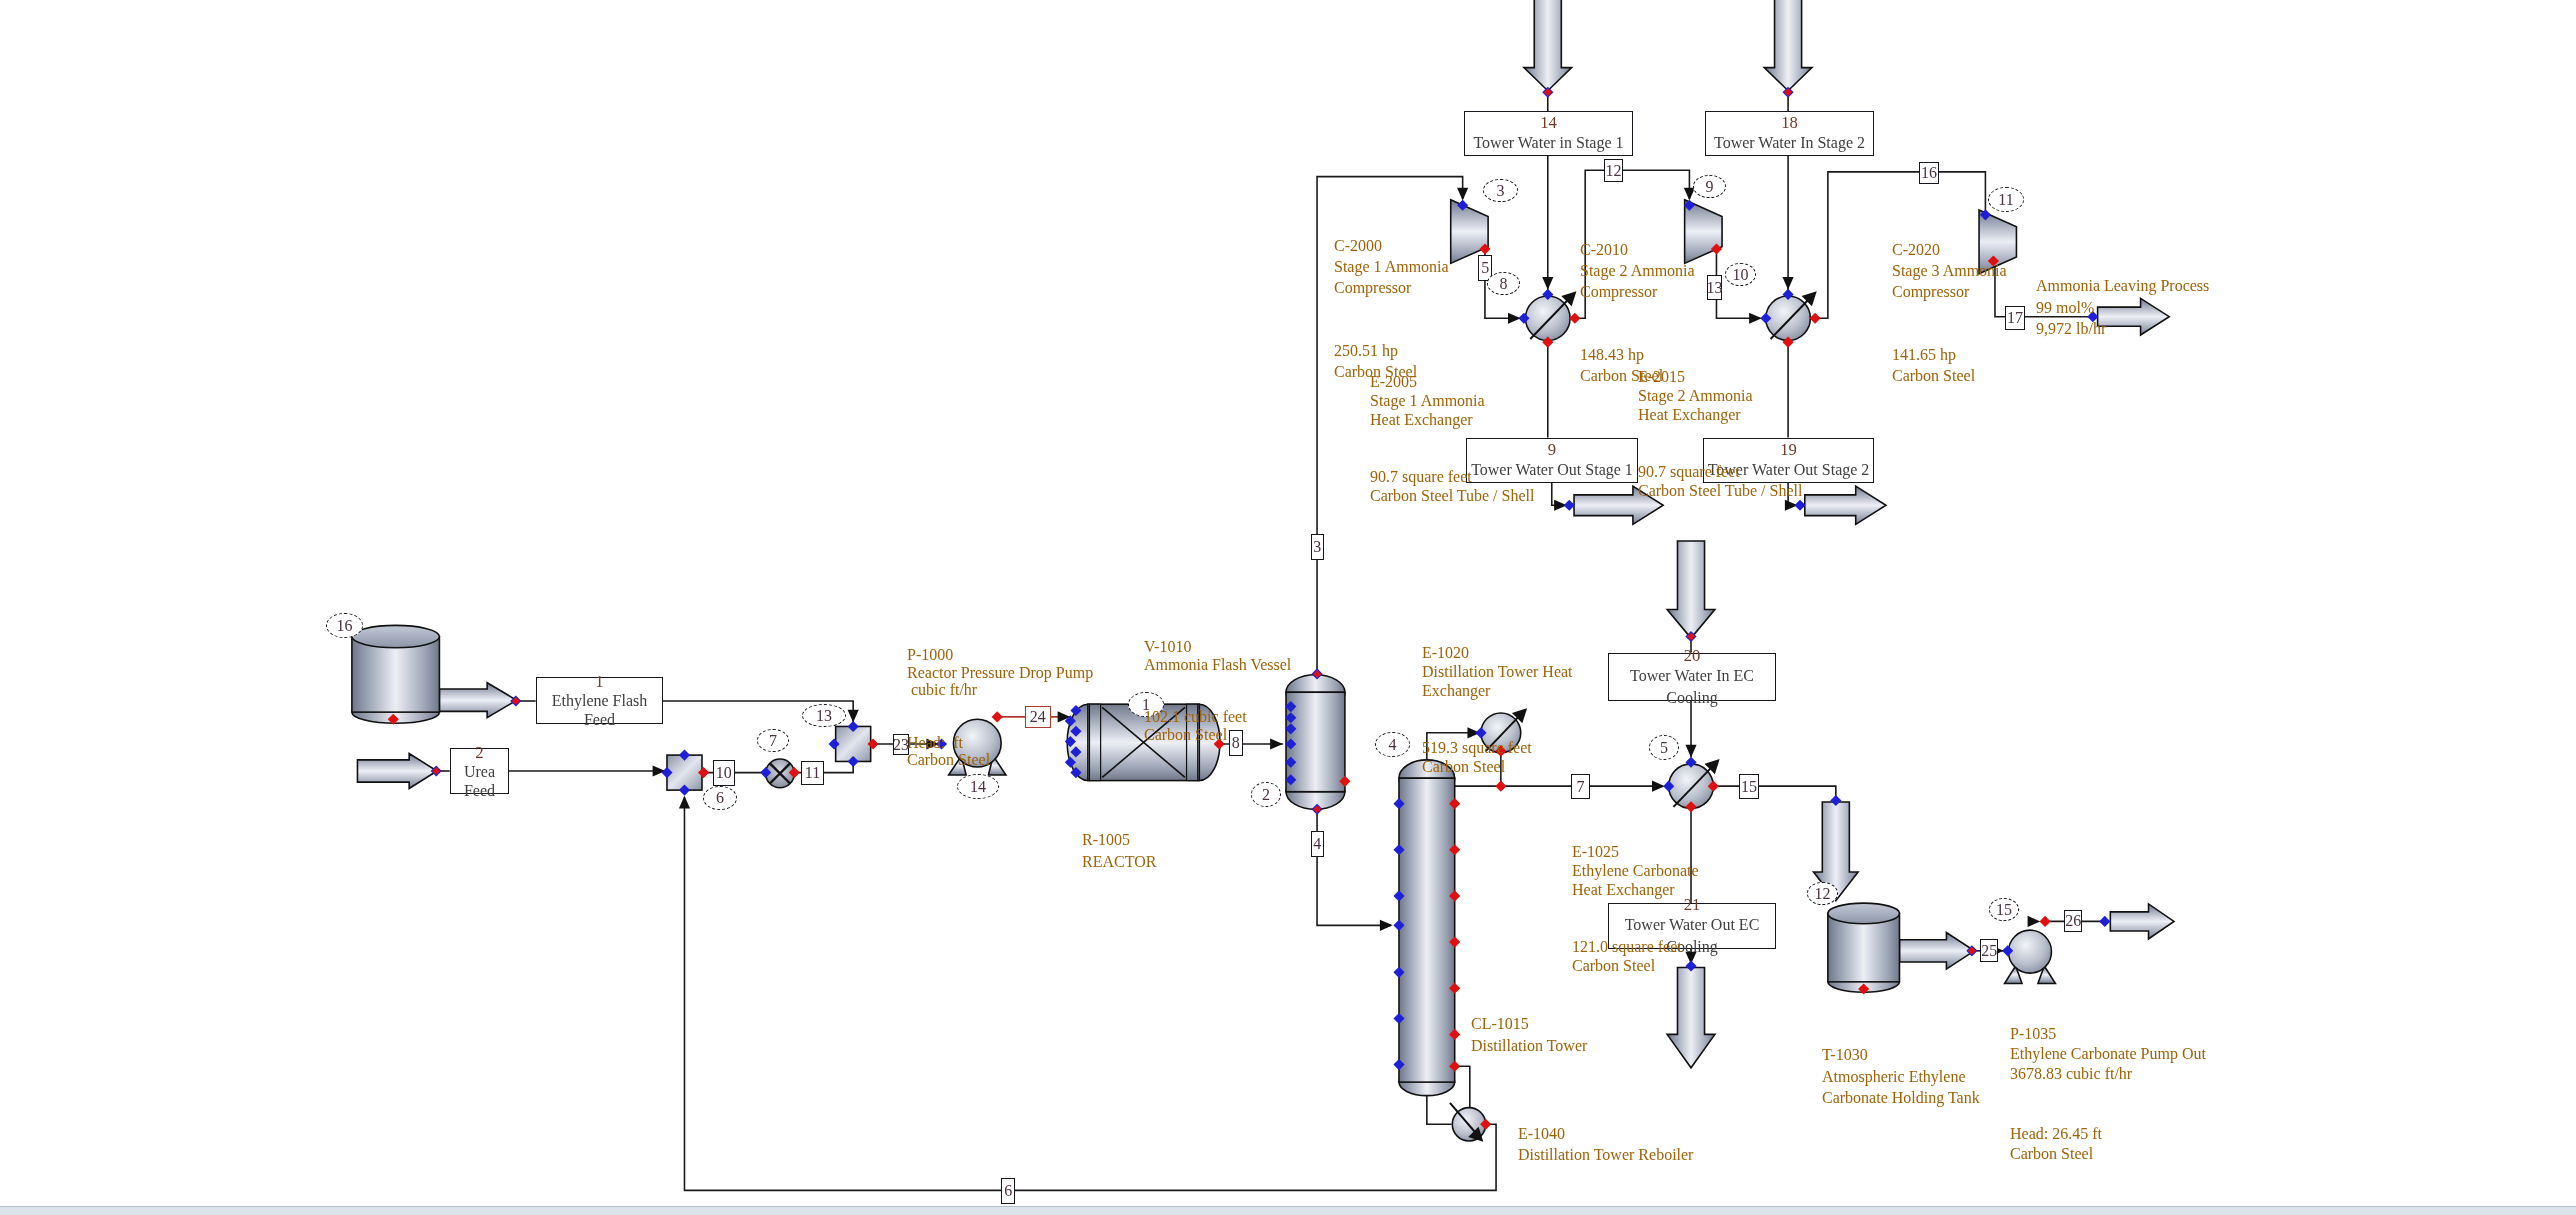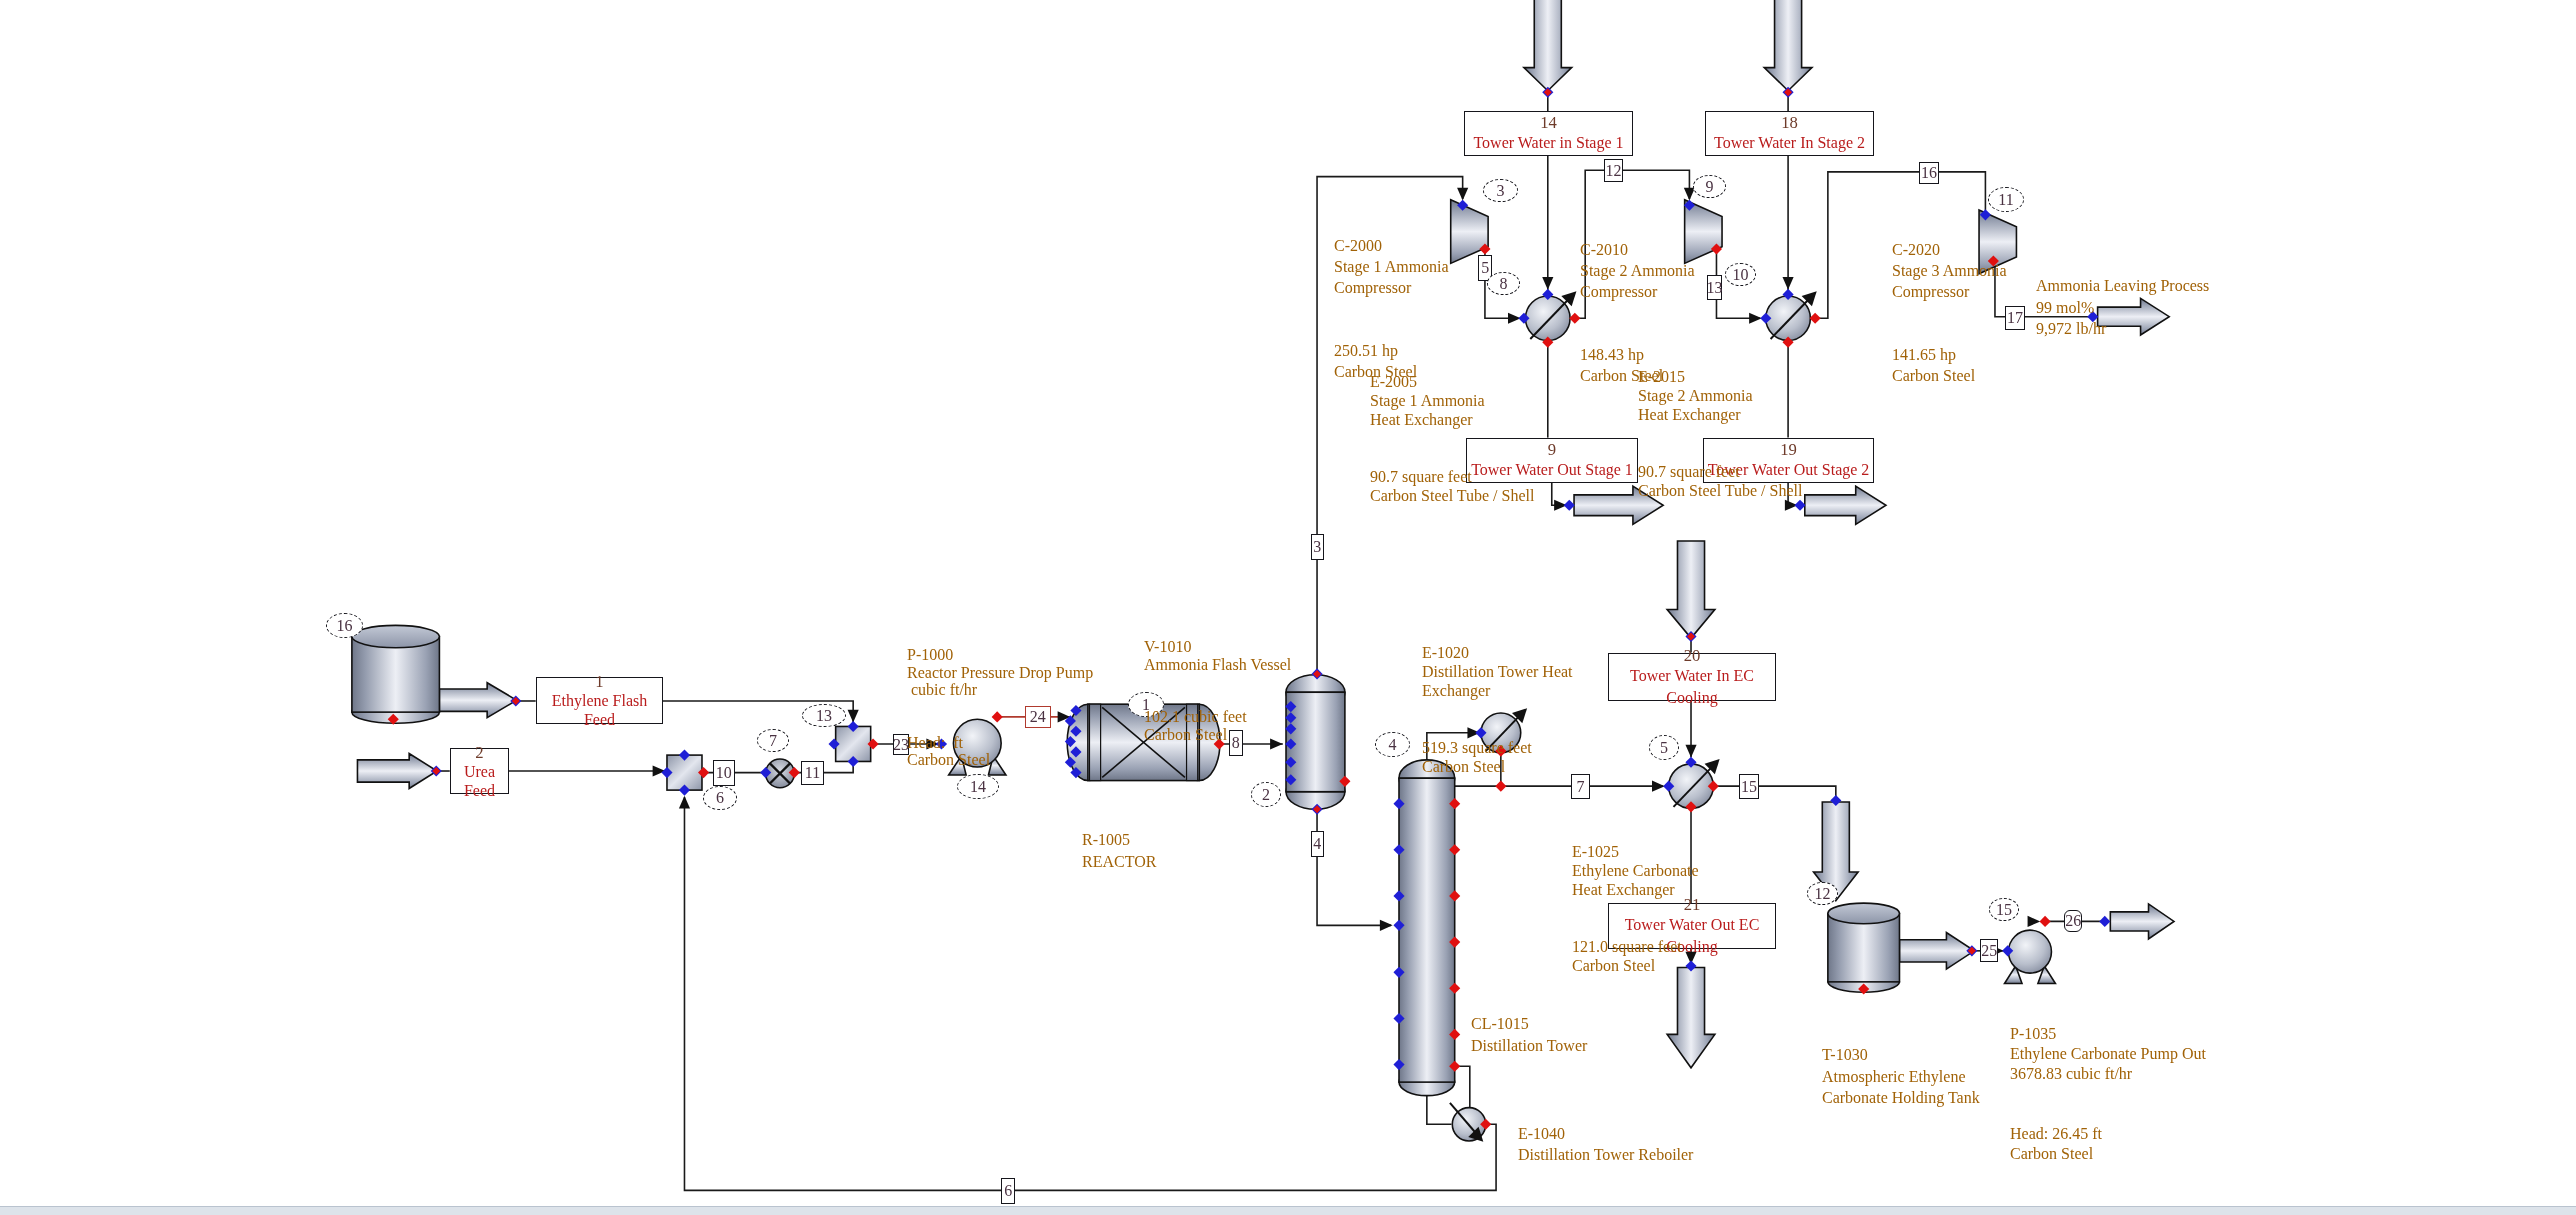--- a/index.html
+++ b/index.html
@@ -4,21 +4,21 @@
 <style>
   html,body{margin:0;padding:0;background:#fff;}
   .canvas{position:relative;width:2576px;height:1215px;background:#fff;
     font-family:"Liberation Serif",serif;overflow:hidden;}
   .canvas svg{position:absolute;left:0;top:0;}
   .eqlabel{position:absolute;color:#a16207;font-size:16px;line-height:19px;white-space:pre;}
   .eqlabel div{white-space:pre;}
   .bigbox{position:absolute;background:#fff;border:1.6px solid #16161c;box-sizing:border-box;
     display:flex;flex-direction:column;justify-content:center;text-align:center;}
   .bigbox .num{color:#6e3b2a;font-size:16.7px;line-height:19px;}
-  .bigbox .nm{color:#b91c1c;font-size:16px;line-height:21.5px;}
+  .bigbox .nm{color:#404040;font-size:16px;line-height:21.5px;}
   .feedbox .nm{line-height:19px;}
   .tag{position:absolute;background:#fff;border:1.6px solid #16161c;box-sizing:border-box;
     color:#4a3242;font-size:16px;display:flex;align-items:center;justify-content:center;}
   .tag.hot{border-color:#b03a2e;}
   .oval{position:absolute;background:#fff;border:1.6px dashed #16161c;border-radius:50%;box-sizing:border-box;
     color:#4a3242;font-size:16px;display:flex;align-items:center;justify-content:center;}
   .bottombar{position:absolute;left:0;bottom:0;width:2576px;height:8px;
     background:#dde3ea;border-top:0.8px solid #b9c3cf;}
   .pb{fill:#1f1fd6;} .pr{fill:#e01010;} .ah{fill:#111;}
   .ln{stroke:#1a1a1a;stroke-width:2;fill:none;}
@@ -383,21 +383,21 @@
 <div class="tag" style="left:1311px;top:534px;width:12.7px;height:25.5px;">3</div>
 <div class="tag" style="left:1311px;top:831px;width:12.7px;height:25.5px;">4</div>
 <div class="tag" style="left:1478px;top:255px;width:14.3px;height:25.5px;">5</div>
 <div class="tag" style="left:1604px;top:159px;width:19px;height:23px;">12</div>
 <div class="tag" style="left:1707px;top:275px;width:15px;height:25px;">13</div>
 <div class="tag" style="left:1919px;top:162px;width:20px;height:21.5px;">16</div>
 <div class="tag" style="left:2005px;top:306px;width:20px;height:24px;">17</div>
 <div class="tag" style="left:1571px;top:774px;width:19px;height:25px;">7</div>
 <div class="tag" style="left:1739px;top:774px;width:20px;height:25px;">15</div>
 <div class="tag" style="left:1980px;top:939px;width:18.3px;height:23px;">25</div>
-<div class="tag" style="left:2064px;top:910px;width:18.3px;height:22px;border-radius:6px;">26</div>
+<div class="tag" style="left:2064px;top:910px;width:18.3px;height:22px;">26</div>
 <div class="tag" style="left:1001px;top:1178px;width:14.3px;height:26px;">6</div>
 
 <div class="oval" style="left:326px;top:613px;width:37px;height:25px;">16</div>
 <div class="oval" style="left:802px;top:704px;width:44px;height:23px;">13</div>
 <div class="oval" style="left:757px;top:729px;width:32px;height:23px;">7</div>
 <div class="oval" style="left:703px;top:786px;width:34px;height:24px;">6</div>
 <div class="oval" style="left:957px;top:774px;width:42px;height:25px;">14</div>
 <div class="oval" style="left:1128px;top:692px;width:36px;height:25px;">1</div>
 <div class="oval" style="left:1251px;top:782px;width:30px;height:25px;">2</div>
 <div class="oval" style="left:1483px;top:179px;width:35px;height:23px;">3</div>

